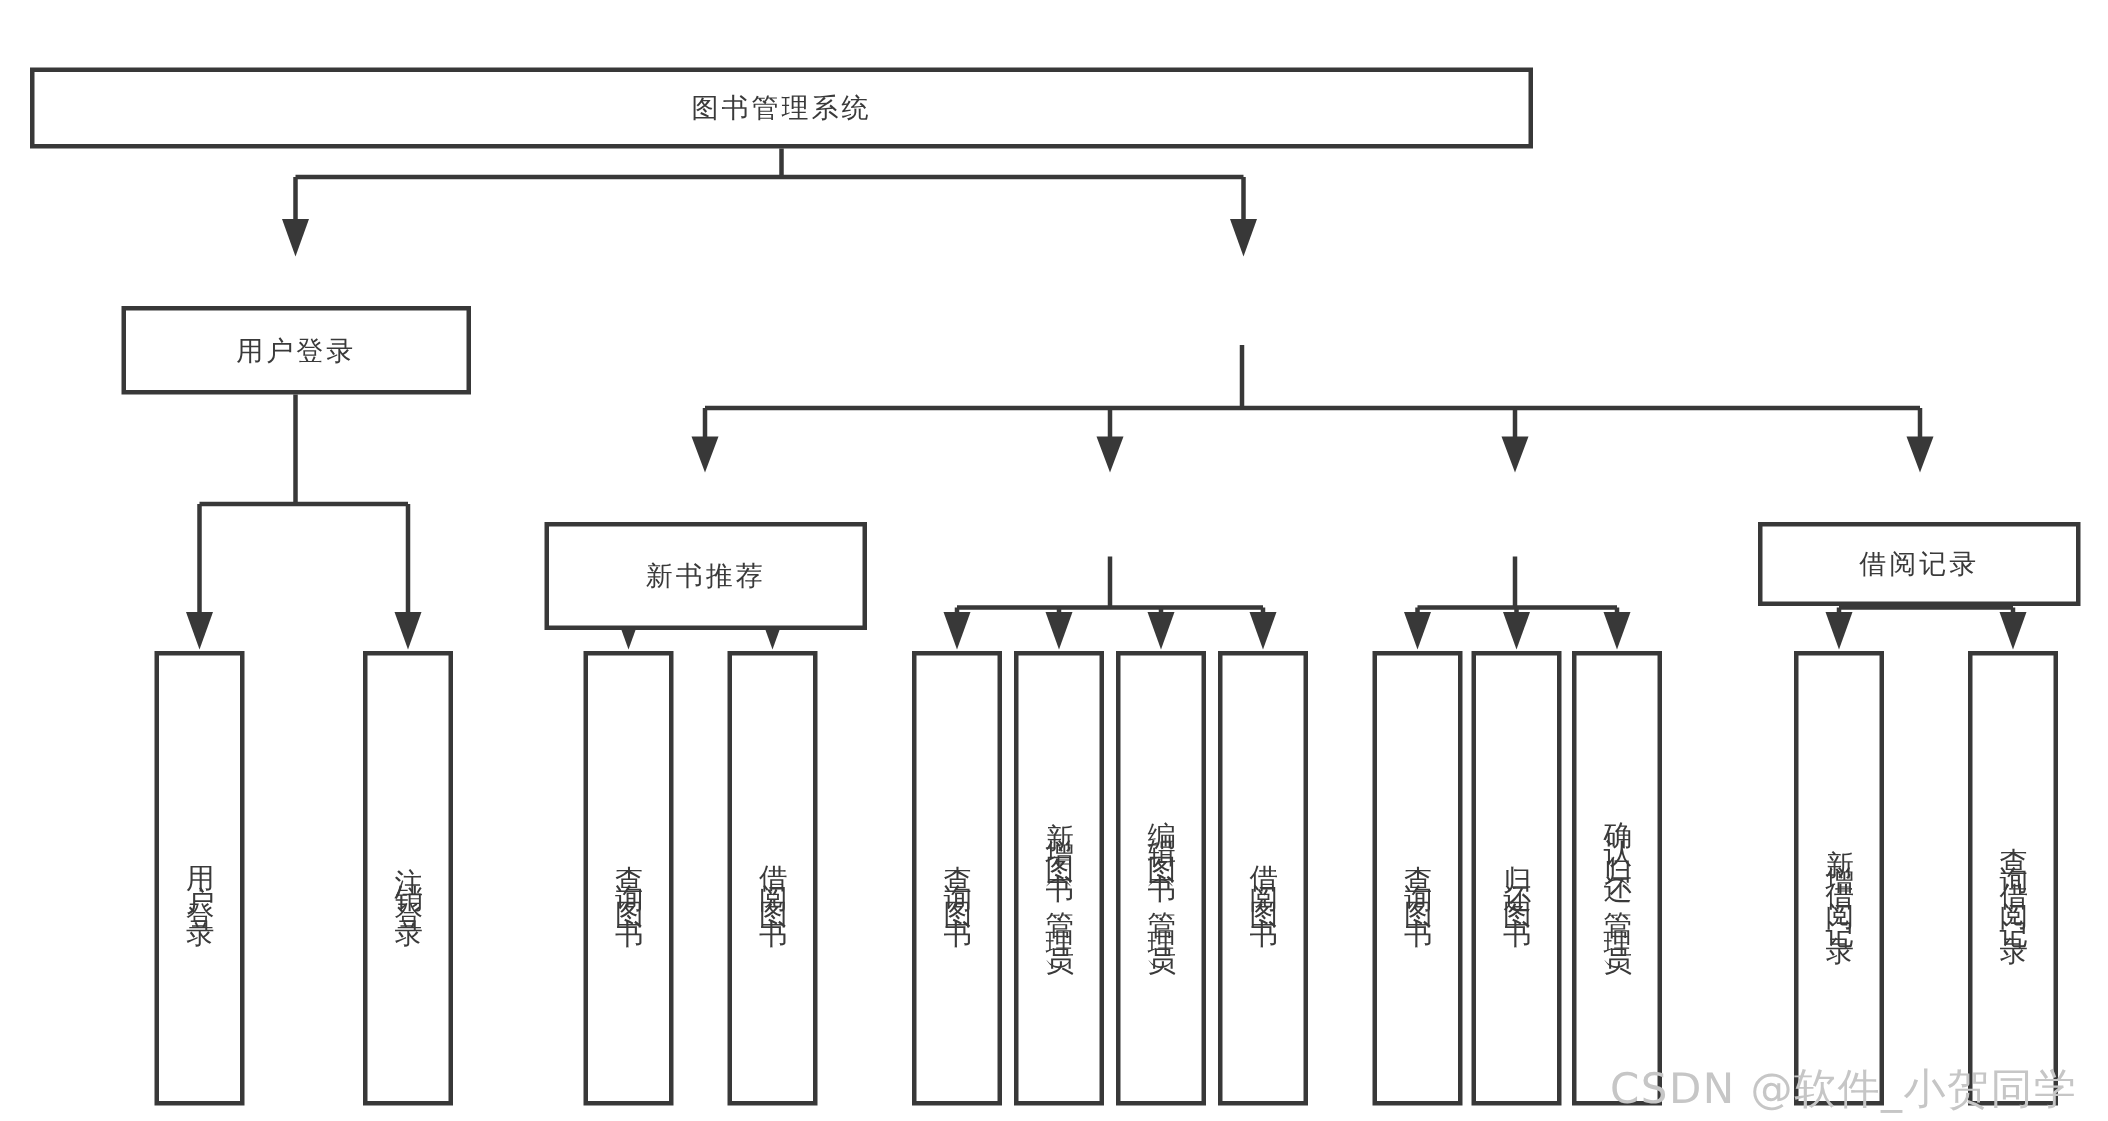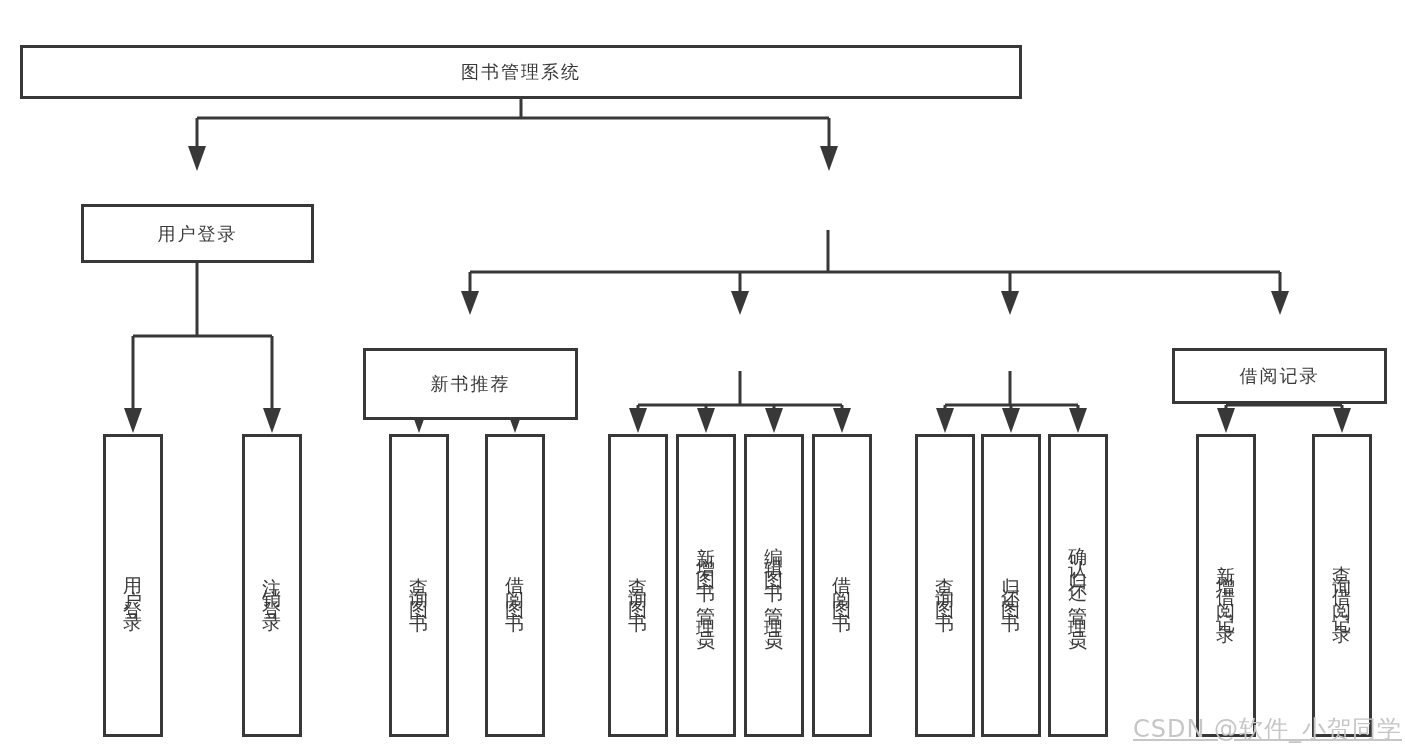--- a/index.html
+++ b/index.html
@@ -33,27 +33,26 @@
   .h-node{font-size:18px;letter-spacing:2px;white-space:nowrap;margin-top:32px;}
   .v-node{
     writing-mode:vertical-rl;
     text-orientation:mixed;
     font-size:19px;
     letter-spacing:12px;
     line-height:1;
   }
   .watermark{
     position:absolute;
-    right:3px;bottom:2px;
-    font-size:24px;
+    right:20px;bottom:2px;
+    font-size:28px;
     letter-spacing:1px;
     color:var(--wm);
     z-index:5;
     white-space:nowrap;
-    text-decoration:underline;
   }
 </style>
 </head>
 <body>
 
 <div class="canvas">
 
   <svg class="connectors" viewBox="0 0 1405 747" xmlns="http://www.w3.org/2000/svg">
     <g stroke="currentColor" stroke-width="3" fill="none">
 

